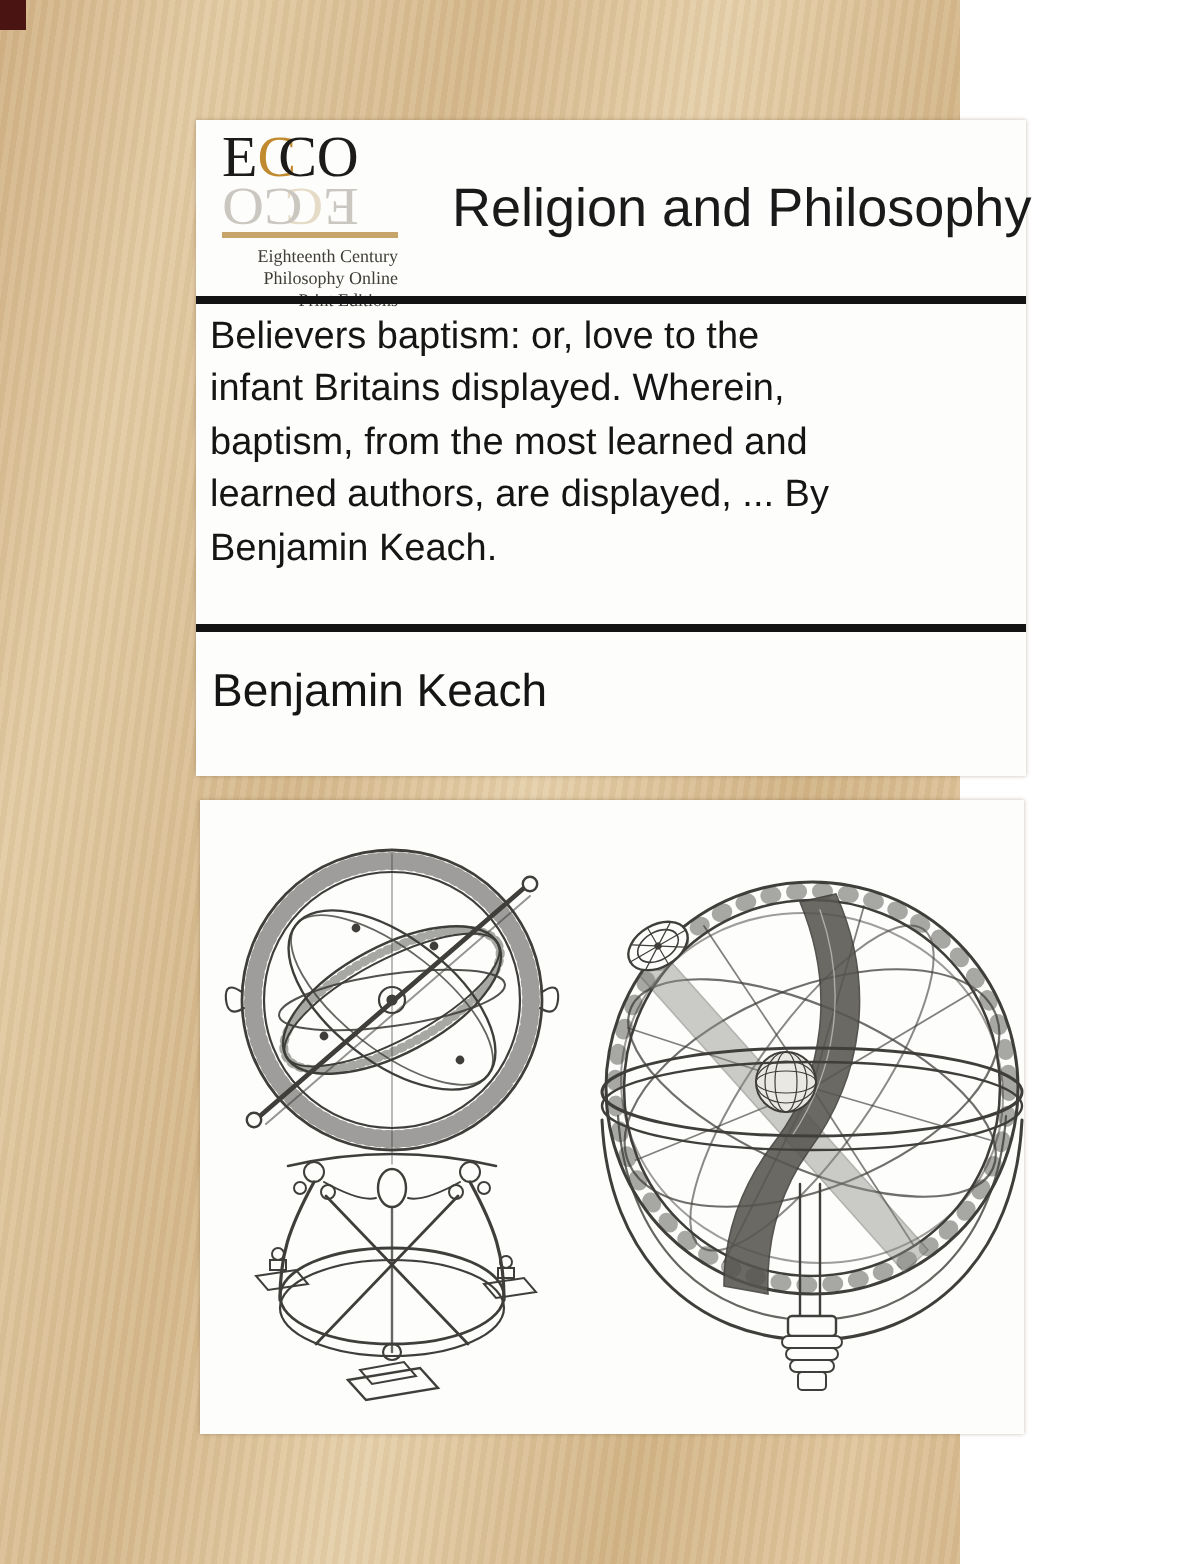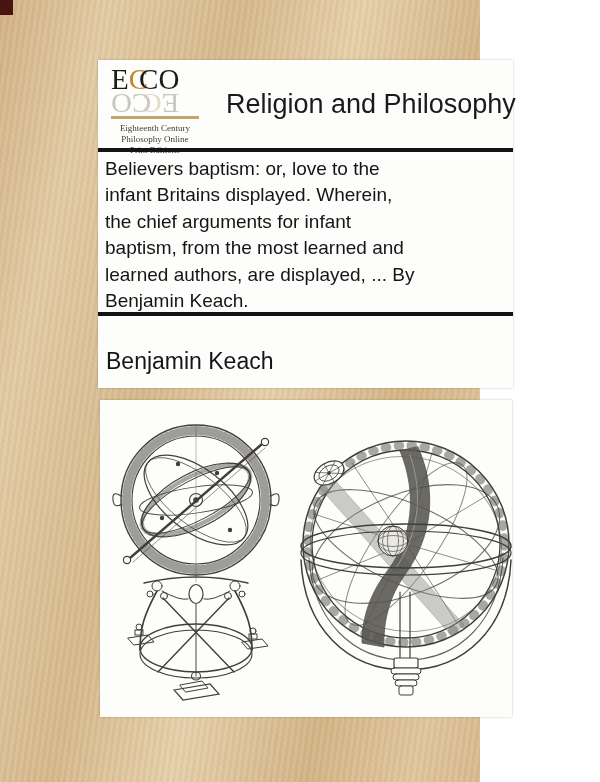--- a/index.html
+++ b/index.html
@@ -36,42 +36,42 @@
     display: inline-block; font-family: "Liberation Serif", serif;
     font-size: 29px; line-height: 25px; color: #1c1b19; white-space: nowrap;
   }
   .ecco-word .c-gold { color: #c28a2e; }
   .ecco-word .c2 { margin-left: -9px; }
   .ecco-line.mirror { height: 22px; margin-top: -2px; }
   .mirror .ecco-word { transform: rotate(180deg) scaleY(0.92); opacity: 0.45; color: #8e8678; }
   .mirror .ecco-word .c-gold { color: #c9b486; }
   .logo-rule { width: 88px; height: 2.5px; background: #c7a469; margin: 4px 0 4px 0; }
   .logo-sub {
-    width: 88px; text-align: center; font-family: "Liberation Serif", serif;
+    width: 88px; text-align: right; font-family: "Liberation Serif", serif;
     font-size: 9px; line-height: 11px; color: #3f3d35;
   }
   .category-title {
     flex: 1; display: flex; align-items: center; justify-content: center;
     font-size: 27px; color: #1a1a1a; white-space: nowrap; 
   }
 
   .divider { position: absolute; left: 0; right: 0; height: 4px; background: #131313; }
   .divider-1 { top: 88px; }
   .divider-2 { top: 252px; }
 
   .title-block {
     position: absolute; top: 92px; left: 0; right: 0; height: 160px;
     padding: 4px 4px 0 7px; box-sizing: border-box;
   }
   .title-line {
     font-size: 19px; line-height: 26.4px; color: #151515; white-space: nowrap;
   }
   .author-block {
     position: absolute; top: 256px; left: 0; right: 0; bottom: 0;
-    padding: 16px 0 0 8px; box-sizing: border-box; margin-top: 16px;
+    padding: 16px 0 0 8px; box-sizing: border-box;
   }
   .author-name { font-size: 23px; color: #151515; }
 
   .panel-image svg { display: block; width: 412px; height: 317px; }
 </style>
 </head>
 <body>
 
 <div class="cover">
   <div class="corner-mark"></div>
@@ -94,21 +94,20 @@
         </div>
       </div>
       <div class="category-title">Religion and Philosophy</div>
     </div>
 
     <div class="divider divider-1"></div>
 
     <div class="title-block">
       <div class="title-line">Believers baptism: or, love to the</div>
       <div class="title-line">infant Britains displayed. Wherein,</div>
-      <div class="title-line">the chief arguments for infant</div>
       <div class="title-line">baptism, from the most learned and</div>
       <div class="title-line">learned authors, are displayed, ... By</div>
       <div class="title-line">Benjamin Keach.</div>
     </div>
 
     <div class="divider divider-2"></div>
 
     <div class="author-block">
       <div class="author-name">Benjamin Keach</div>
     </div>

